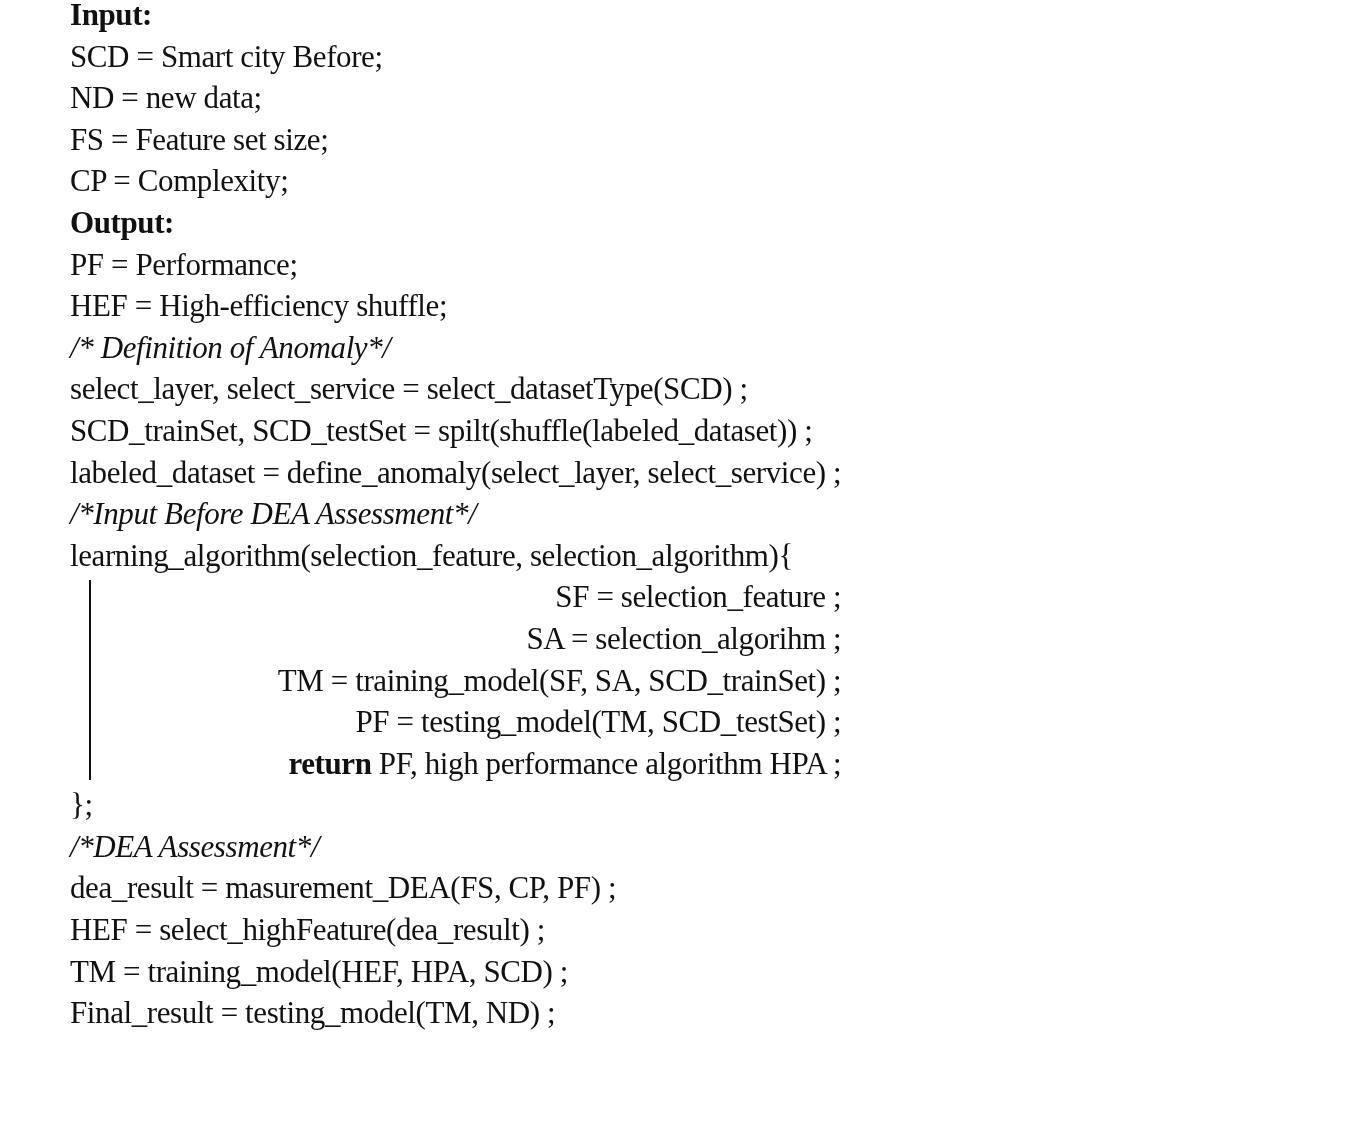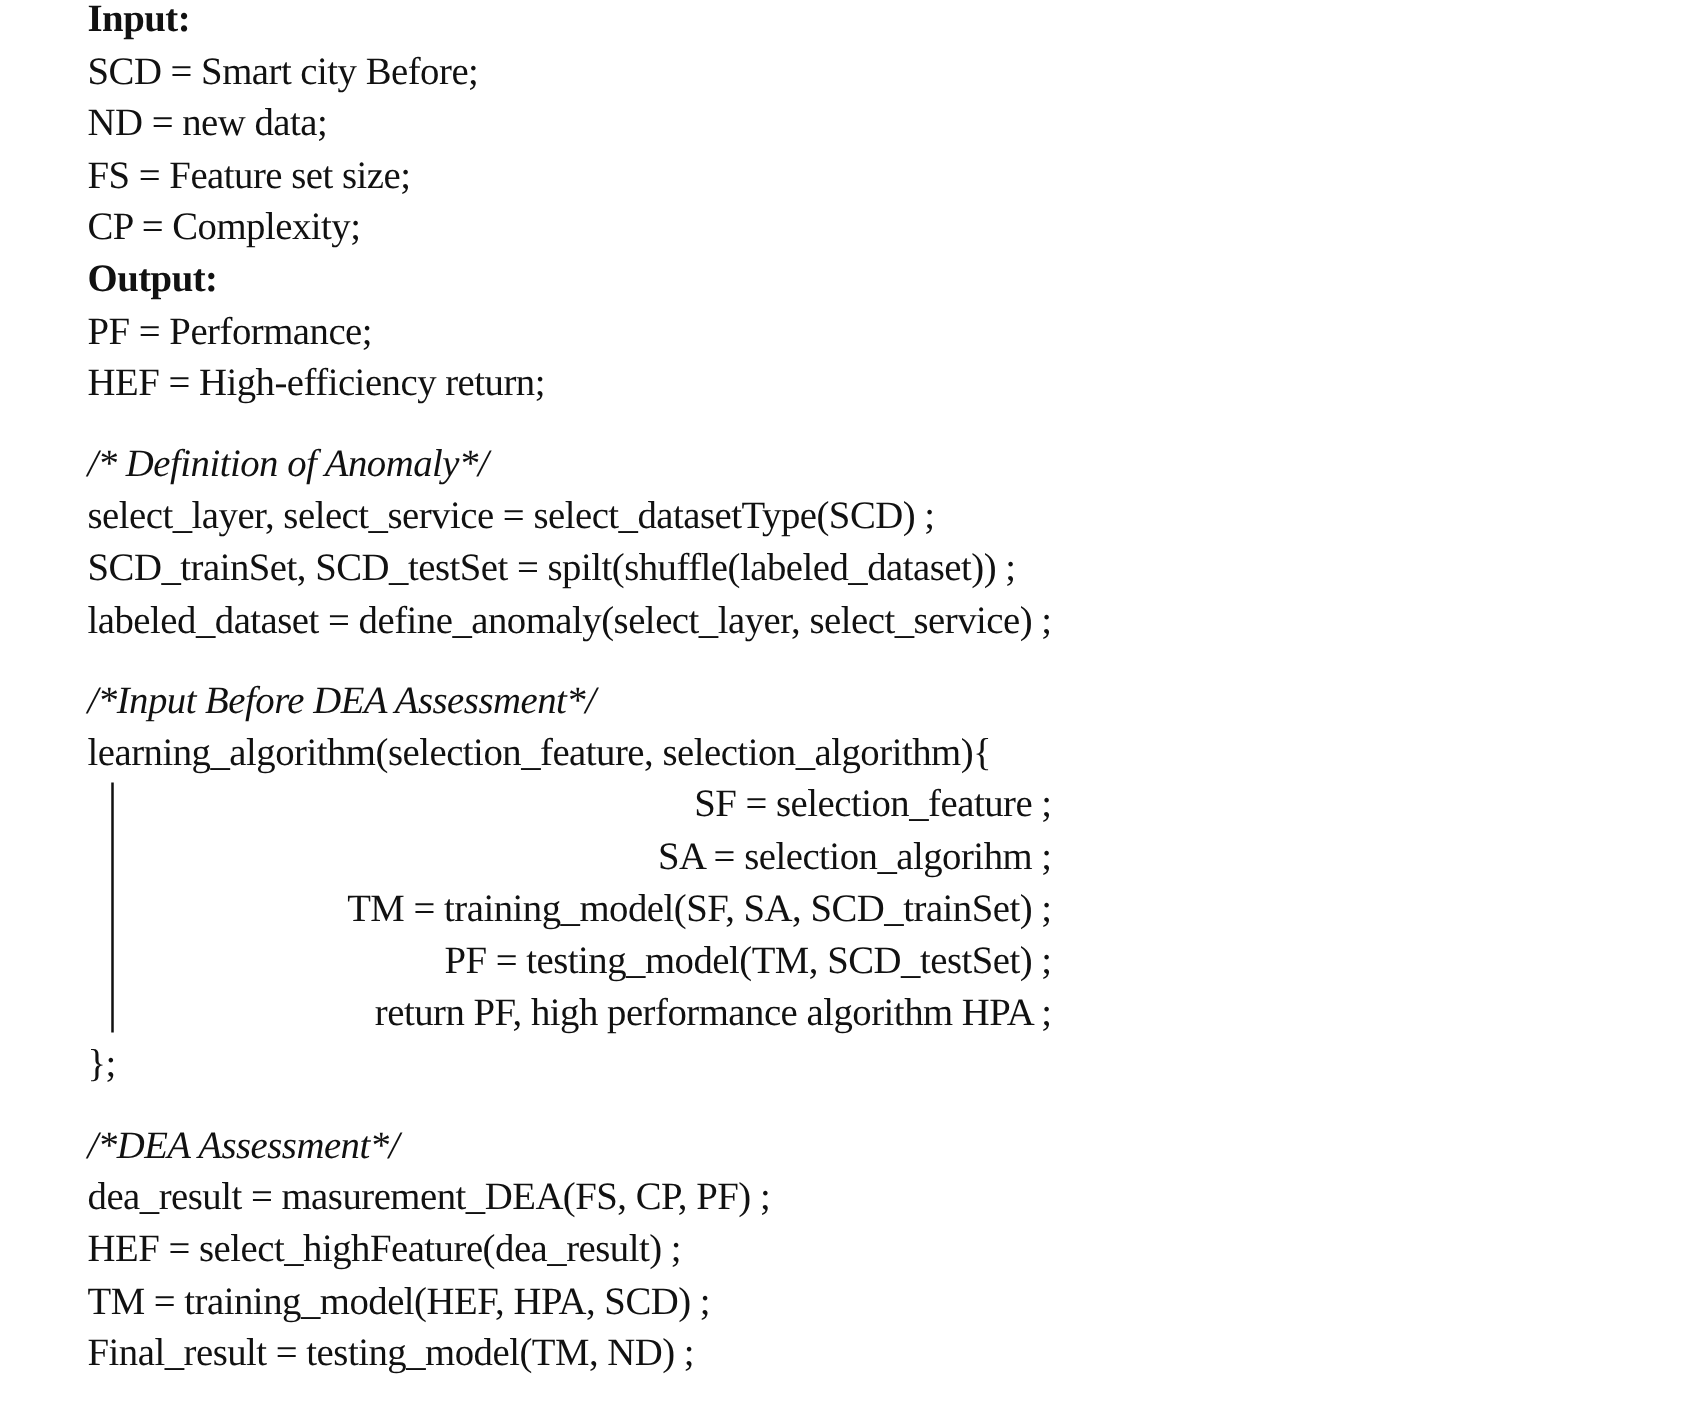--- a/index.html
+++ b/index.html
@@ -5,38 +5,38 @@
   html, body { margin: 0; padding: 0; background: #ffffff; }
   body { width: 1358px; height: 1124px; overflow: hidden; position: relative; }
   .algo {
     position: absolute; left: 70px; top: -6px;
     font-family: "Liberation Serif", "DejaVu Serif", serif;
     font-size: 31px; color: #111;
     letter-spacing: -0.4px;
   }
   .line { height: 41.6px; line-height: 41.6px; white-space: pre; }
   .bold { font-weight: bold; }
-  .comment { font-style: italic; margin-top: 23px; }
+  .comment { font-style: italic; }
   .block { position: relative; padding-left: 53px; text-align: right; }
   .block-bar { position: absolute; left: 19px; top: 4px; bottom: 4px; width: 1.5px; background: #111; }
-  .kw { font-weight: normal; }
+  .kw { font-weight: bold; }
 </style>
 </head>
 <body>
 
 <div class="algo">
   <div class="line bold">Input:</div>
   <div class="line">SCD = Smart city Before;</div>
   <div class="line">ND = new data;</div>
   <div class="line">FS = Feature set size;</div>
   <div class="line">CP = Complexity;</div>
 
   <div class="line bold">Output:</div>
   <div class="line">PF = Performance;</div>
-  <div class="line">HEF = High-efficiency return;</div>
+  <div class="line">HEF = High-efficiency shuffle;</div>
 
   <div class="line comment">/* Definition of Anomaly*/</div>
   <div class="line">select_layer, select_service = select_datasetType(SCD) ;</div>
   <div class="line">SCD_trainSet, SCD_testSet = spilt(shuffle(labeled_dataset)) ;</div>
   <div class="line">labeled_dataset = define_anomaly(select_layer, select_service) ;</div>
 
   <div class="line comment">/*Input Before DEA Assessment*/</div>
   <div class="line">learning_algorithm(selection_feature, selection_algorithm){</div>
 
   <div class="block">

